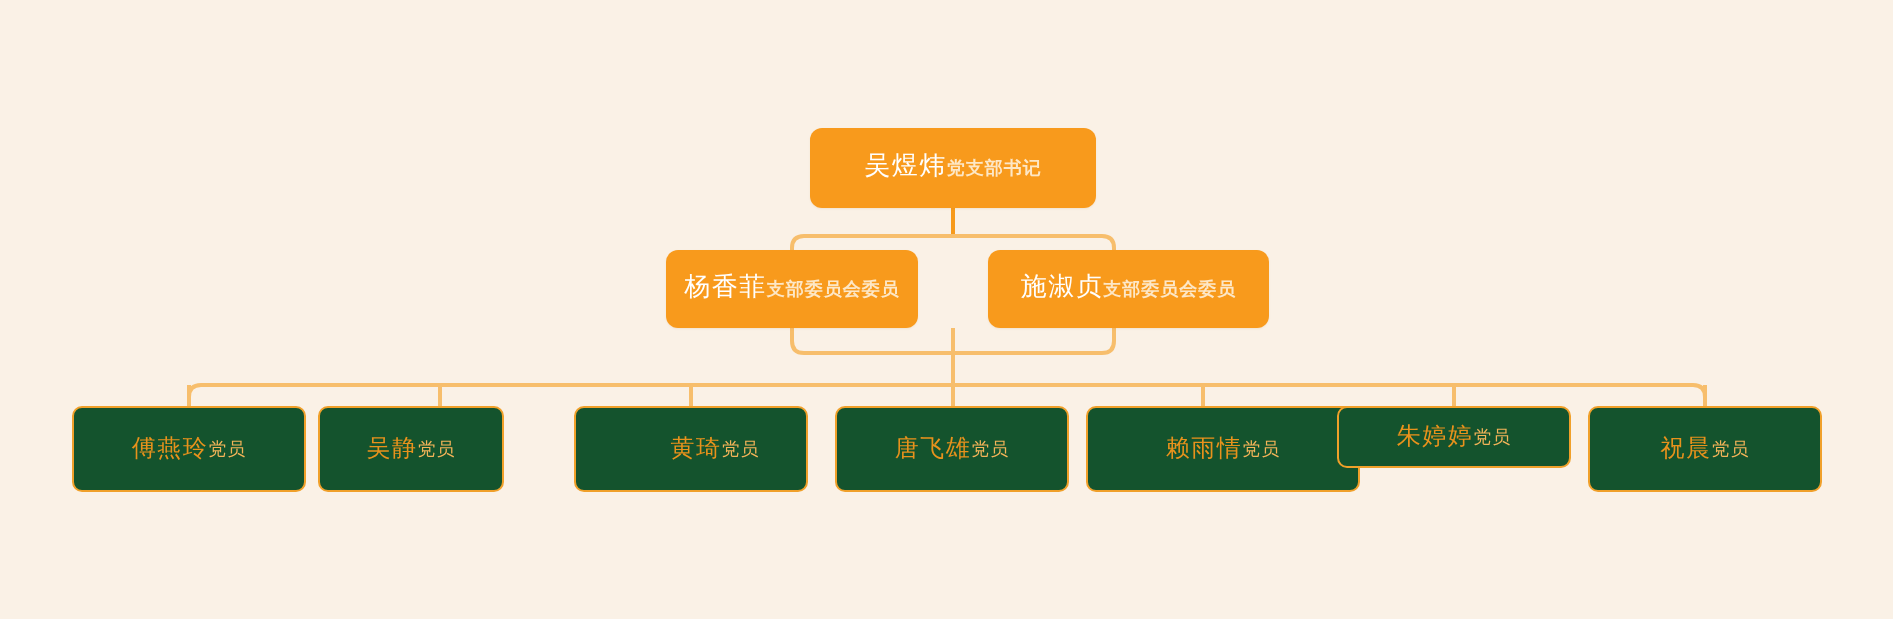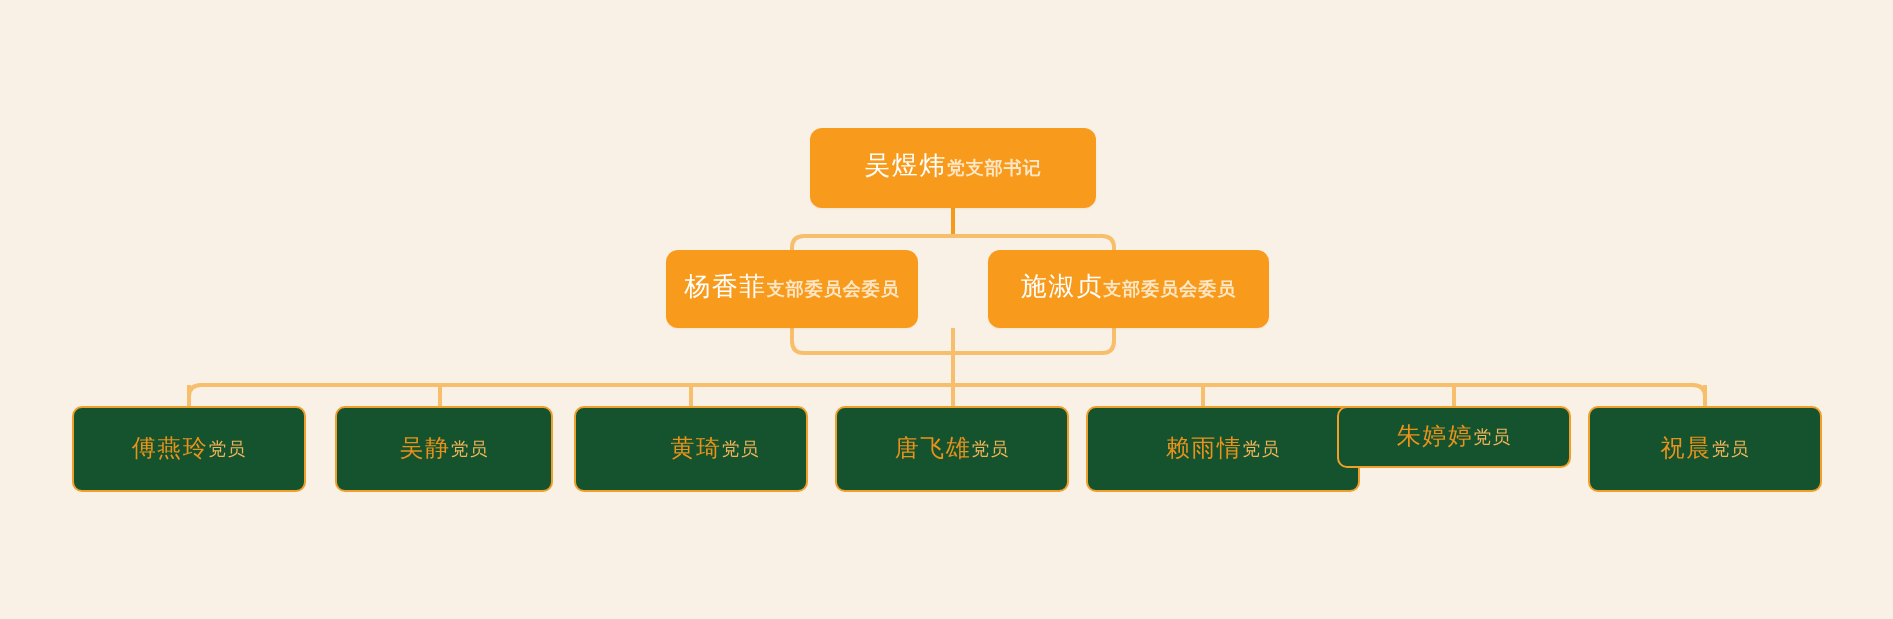--- a/index.html
+++ b/index.html
@@ -87,21 +87,21 @@
     font-size: 18px;
     font-weight: 400;
   }
 
   
   #node-root        { left: 810px;  top: 128px; width: 286px; height: 80px; }
   #node-mgr-0       { left: 666px;  top: 250px; width: 252px; height: 78px; }
   #node-mgr-1       { left: 988px;  top: 250px; width: 281px; height: 78px; }
 
   #node-leaf-0      { left: 72px;   top: 406px; width: 234px; height: 86px; }
-  #node-leaf-1      { left: 335px;  top: 406px; width: 218px; height: 86px; }
+  #node-leaf-1      { left: 318px;  top: 406px; width: 186px; height: 86px; }
   #node-leaf-2      { left: 574px;  top: 406px; width: 234px; height: 86px; padding-left: 48px; }
   #node-leaf-3      { left: 835px;  top: 406px; width: 234px; height: 86px; }
   #node-leaf-4      { left: 1086px; top: 406px; width: 274px; height: 86px; }
   #node-leaf-5      { left: 1337px; top: 406px; width: 234px; height: 62px; }
   #node-leaf-6      { left: 1588px; top: 406px; width: 234px; height: 86px; }
 </style>
 </head>
 <body>
 
 <div id="org-chart">

